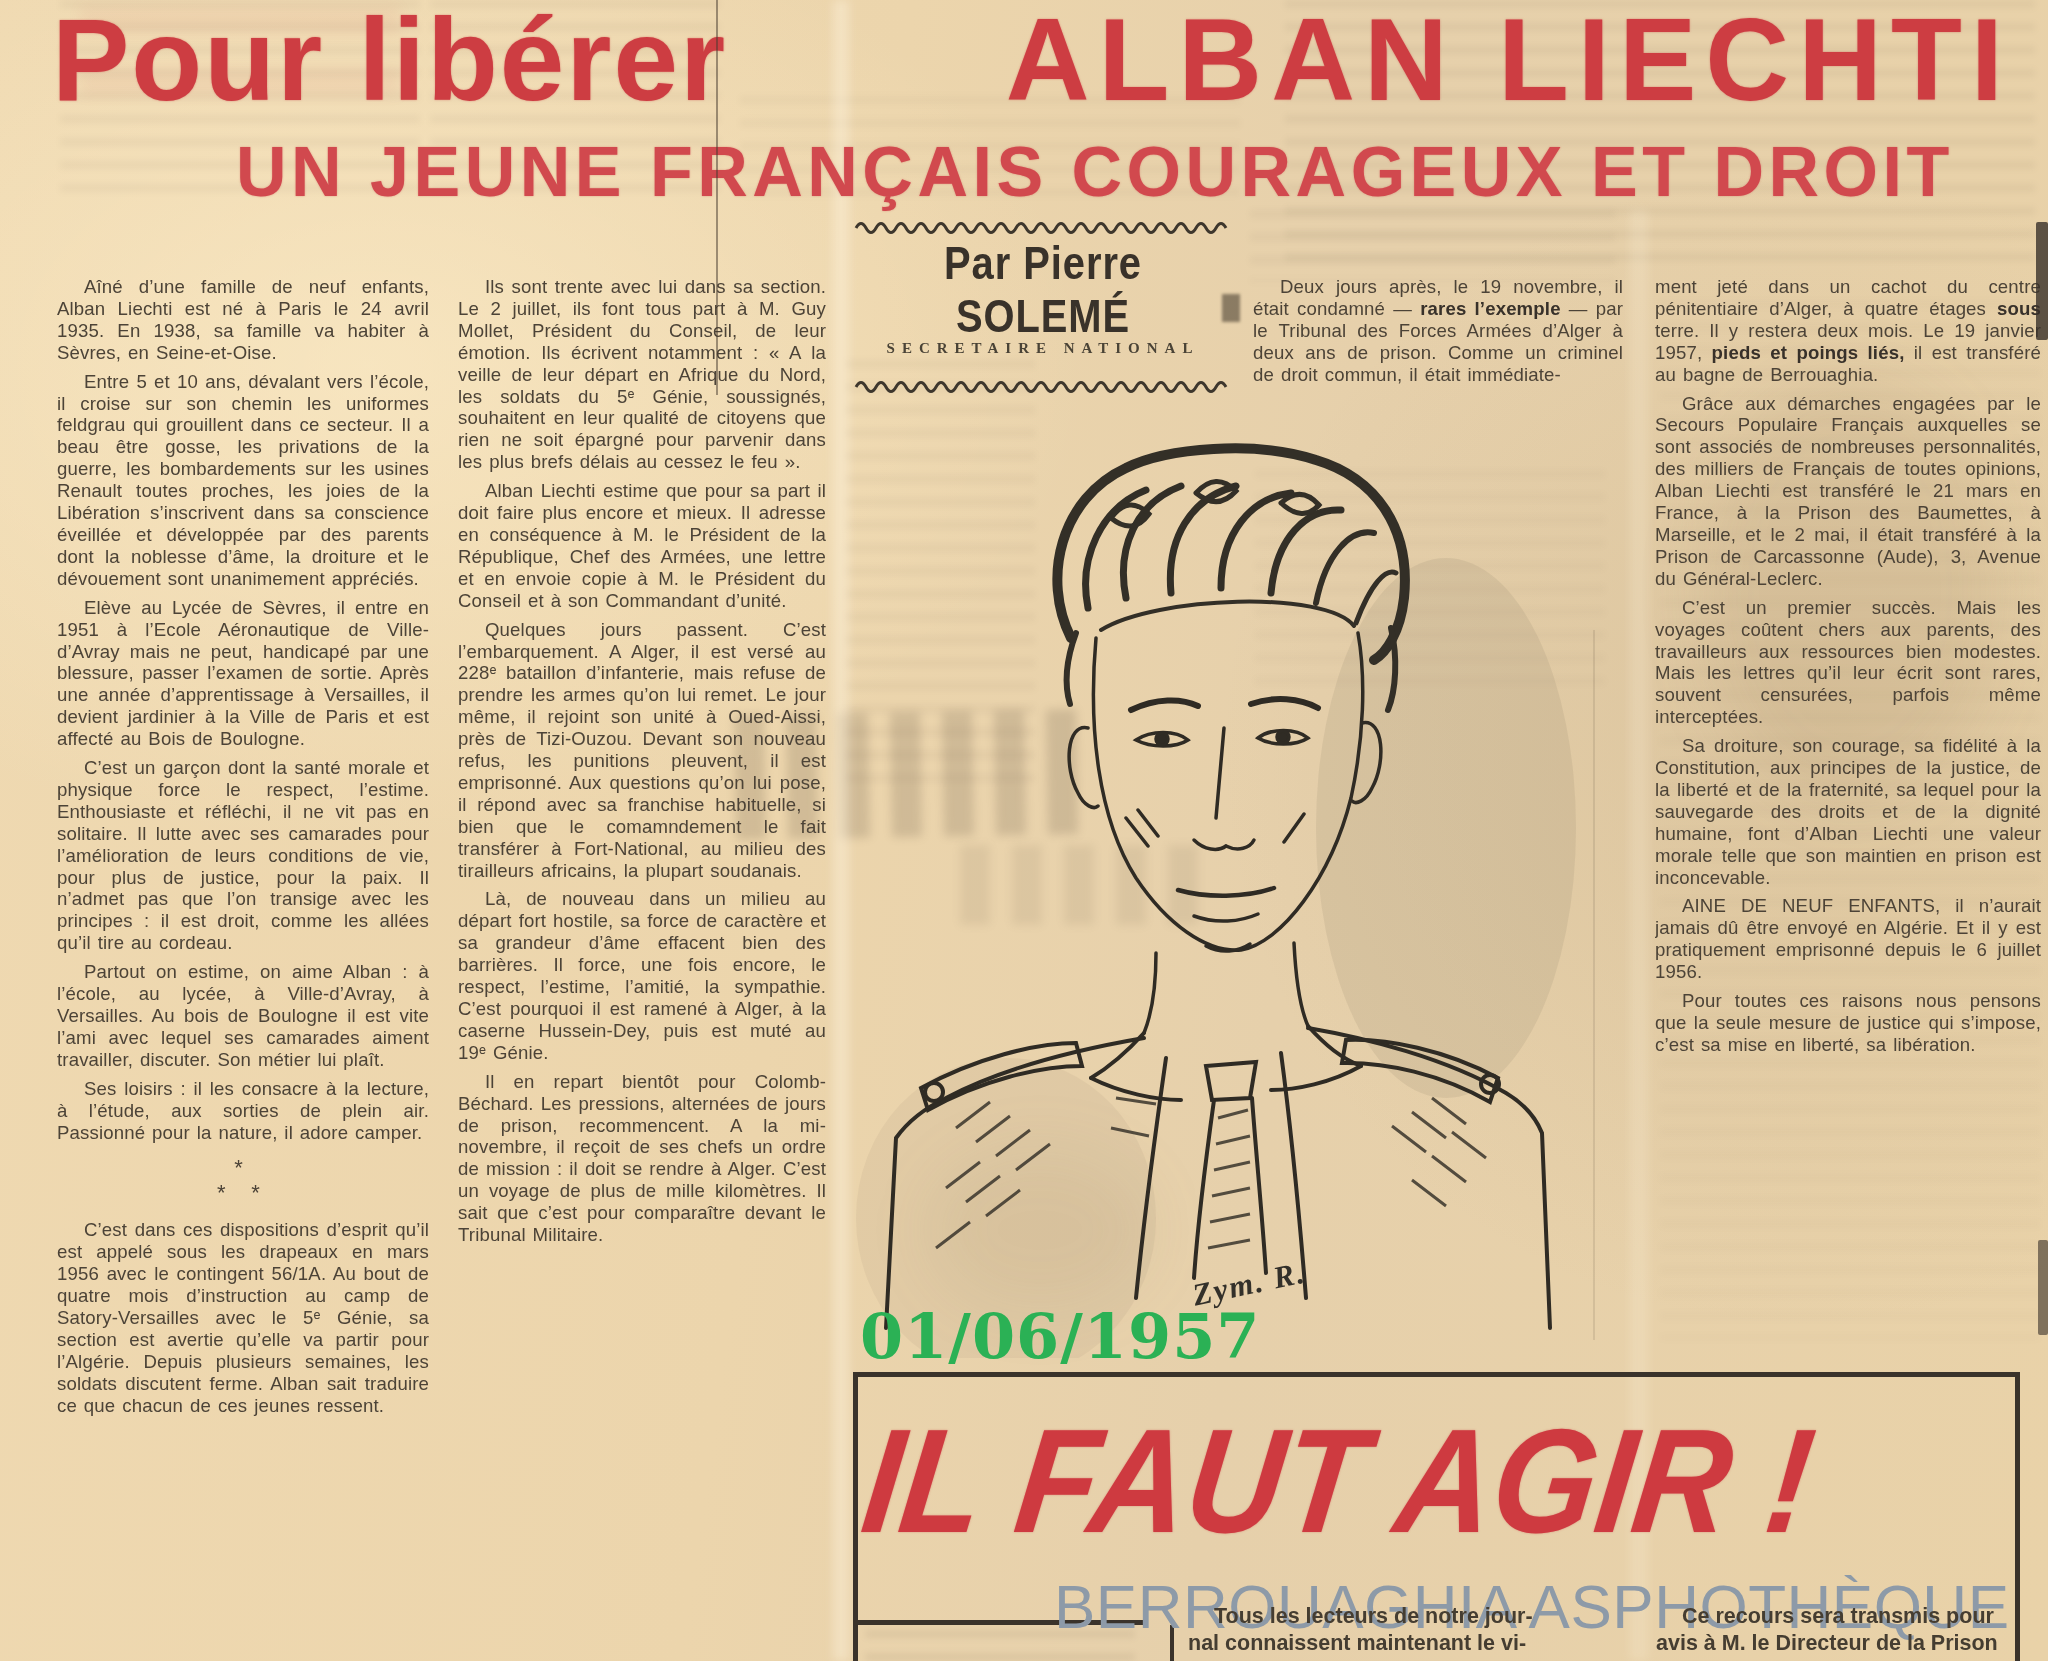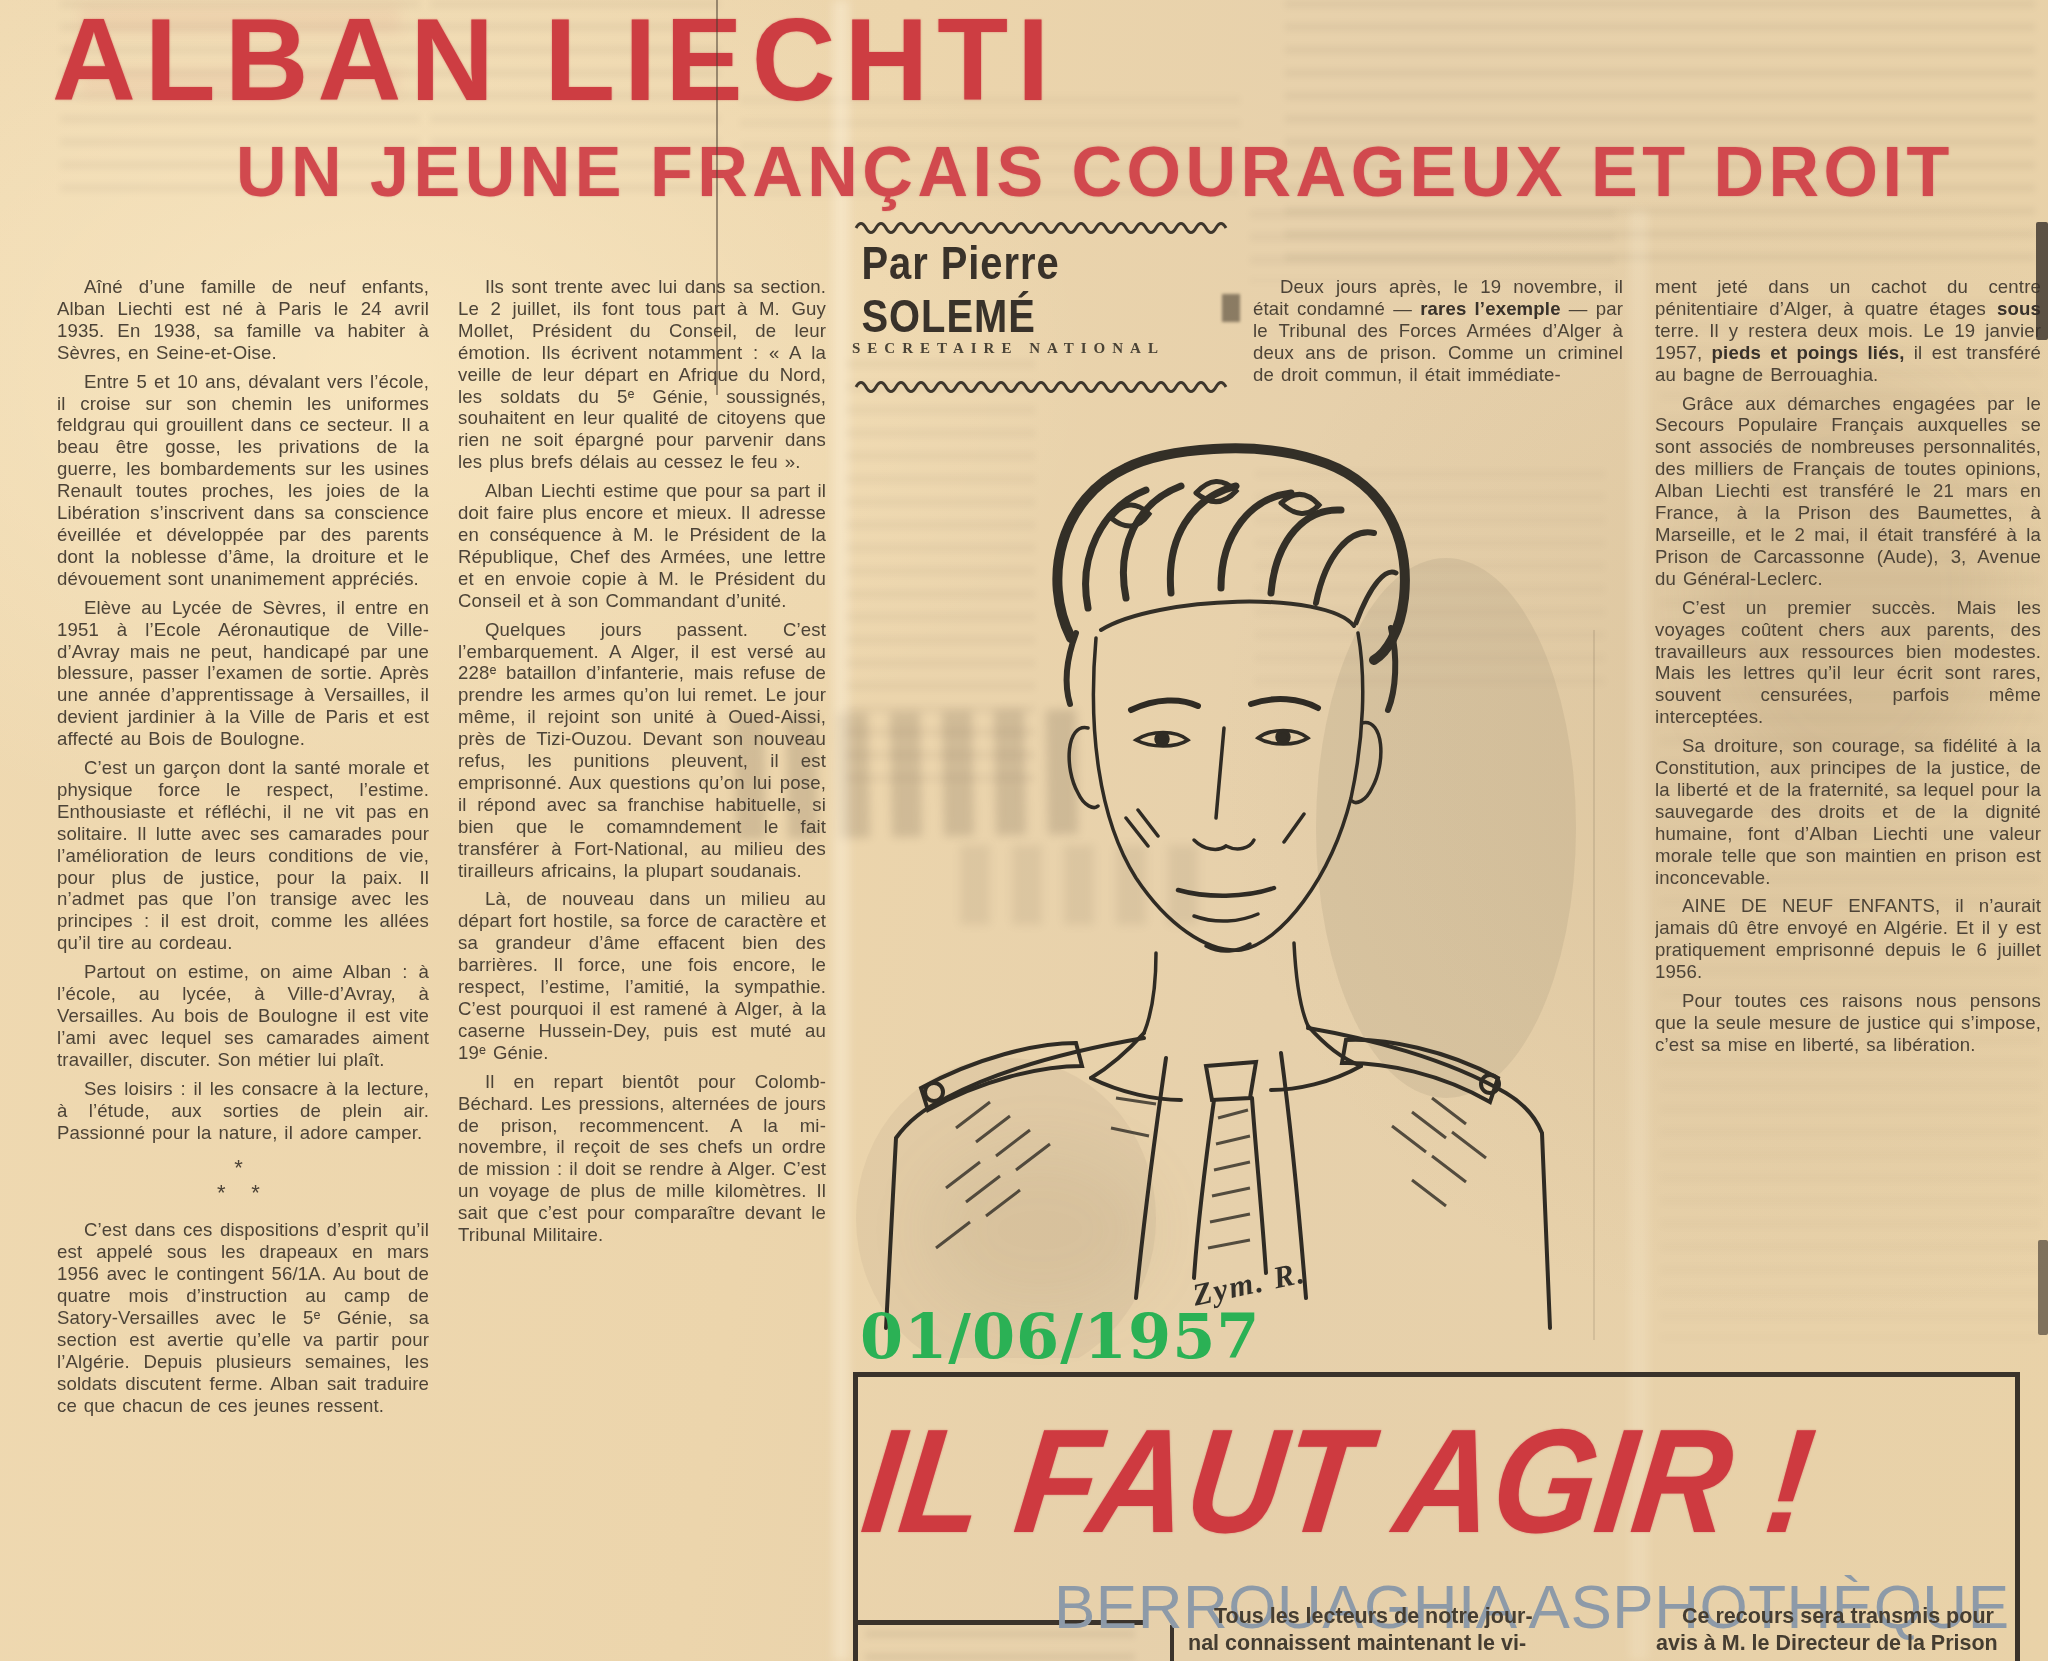--- a/index.html
+++ b/index.html
@@ -20,21 +20,21 @@
   .col{position:absolute;top:276px;color:#4c4337;font-size:18.6px;line-height:21.9px;text-align:justify;letter-spacing:.15px;word-spacing:1.6px;z-index:4}
   .col p{margin:0 0 7px;text-indent:27px}
   .col p.noind{text-indent:0}
   .col b{font-weight:700;color:#38312a}
   .col p.asterism{text-indent:0;text-align:center;white-space:pre-line;font-size:22px;line-height:25px;letter-spacing:9px;margin:12px 0 14px}
   #col1{left:57px;width:372px;height:1385px;overflow:hidden}
   #col2{left:458px;width:368px;height:1385px;overflow:hidden}
   #col4{left:1253px;width:370px}
   #col5{left:1655px;width:386px;height:1100px;overflow:hidden}
   
-  #byline{position:absolute;left:852px;top:220px;width:382px;z-index:6}
+  #byline{position:absolute;left:852px;top:220px;width:382px;text-align:center;z-index:6}
   #byline .author{font-size:42px;font-weight:700;color:#39322a;margin:8px 0 2px;transform:scale(.95,1.1);letter-spacing:1px}
   #byline .role{font-family:"Liberation Serif",serif;font-weight:700;font-size:15px;letter-spacing:7px;color:#4a4336;margin-bottom:22px}
   #byline svg{display:block;margin:0 auto}
   #byline .smudge{position:absolute;right:-6px;top:74px;width:18px;height:28px;background:rgba(62,52,40,.55);filter:blur(1.5px)}
   
   #portrait{position:absolute;left:826px;top:398px;width:770px;height:960px;z-index:3}
   #signature{position:absolute;left:366px;top:868px;font-family:"Liberation Serif",serif;font-style:italic;font-size:31px;font-weight:700;color:#33302a;transform:rotate(-12deg);letter-spacing:2px}
   
   #datestamp{position:absolute;left:860px;top:1300px;font-family:"DejaVu Serif",serif;font-weight:700;font-size:62px;letter-spacing:1px;color:#2bb155;z-index:8}
   
@@ -77,20 +77,21 @@
   <div class="crease" style="left:716px;top:0;height:395px"></div>
   <div class="crease" style="left:1593px;top:630px;height:710px;opacity:.25"></div>
   <div class="lightband" style="left:833px;top:0;width:16px;height:1661px"></div>
   <div class="lightband" style="left:1630px;top:210px;width:18px;height:1450px;opacity:.5"></div>
   <div class="edgemark" style="left:2036px;top:222px;width:12px;height:118px"></div>
   <div class="edgemark" style="left:2038px;top:1240px;width:10px;height:95px;opacity:.6"></div>
   <div class="stain" style="left:1700px;top:380px;width:300px;height:420px;background:rgba(150,125,90,.12)"></div>
   <div class="stain" style="left:930px;top:1150px;width:220px;height:160px;background:rgba(150,125,90,.10)"></div>
 
   <div id="headline">
+    <span class="hl">Pour libérer</span>
     <span class="hl hl-right">ALBAN LIECHTI</span>
   </div>
   <div id="subheadline">UN JEUNE FRANÇAIS COURAGEUX ET DROIT</div>
 
   <div id="col1" class="col">
       <p><span>Aîné d’une famille de neuf enfants, Alban Liechti est né à Paris le 24 avril 1935. En 1938, sa famille va habiter à Sèvres, en Seine-et-Oise.</span></p>
       <p><span>Entre 5 et 10 ans, dévalant vers l’école, il croise sur son chemin les uniformes feldgrau qui grouillent dans ce secteur. Il a beau être gosse, les privations de la guerre, les bombardements sur les usines Renault toutes proches, les joies de la Libération s’inscrivent dans sa conscience éveillée et développée par des parents dont la noblesse d’âme, la droiture et le dévouement sont unanimement appréciés.</span></p>
       <p><span>Elève au Lycée de Sèvres, il entre en 1951 à l’Ecole Aéronautique de Ville-d’Avray mais ne peut, handicapé par une blessure, passer l’examen de sortie. Après une année d’apprentissage à Versailles, il devient jardinier à la Ville de Paris et est affecté au Bois de Boulogne.</span></p>
       <p><span>C’est un garçon dont la santé morale et physique force le respect, l’estime. Enthousiaste et réfléchi, il ne vit pas en solitaire. Il lutte avec ses camarades pour l’amélioration de leurs conditions de vie, pour plus de justice, pour la paix. Il n’admet pas que l’on transige avec les principes : il est droit, comme les allées qu’il tire au cordeau.</span></p>
       <p><span>Partout on estime, on aime Alban : à l’école, au lycée, à Ville-d’Avray, à Versailles. Au bois de Boulogne il est vite l’ami avec lequel ses camarades aiment travailler, discuter. Son métier lui plaît.</span></p>

